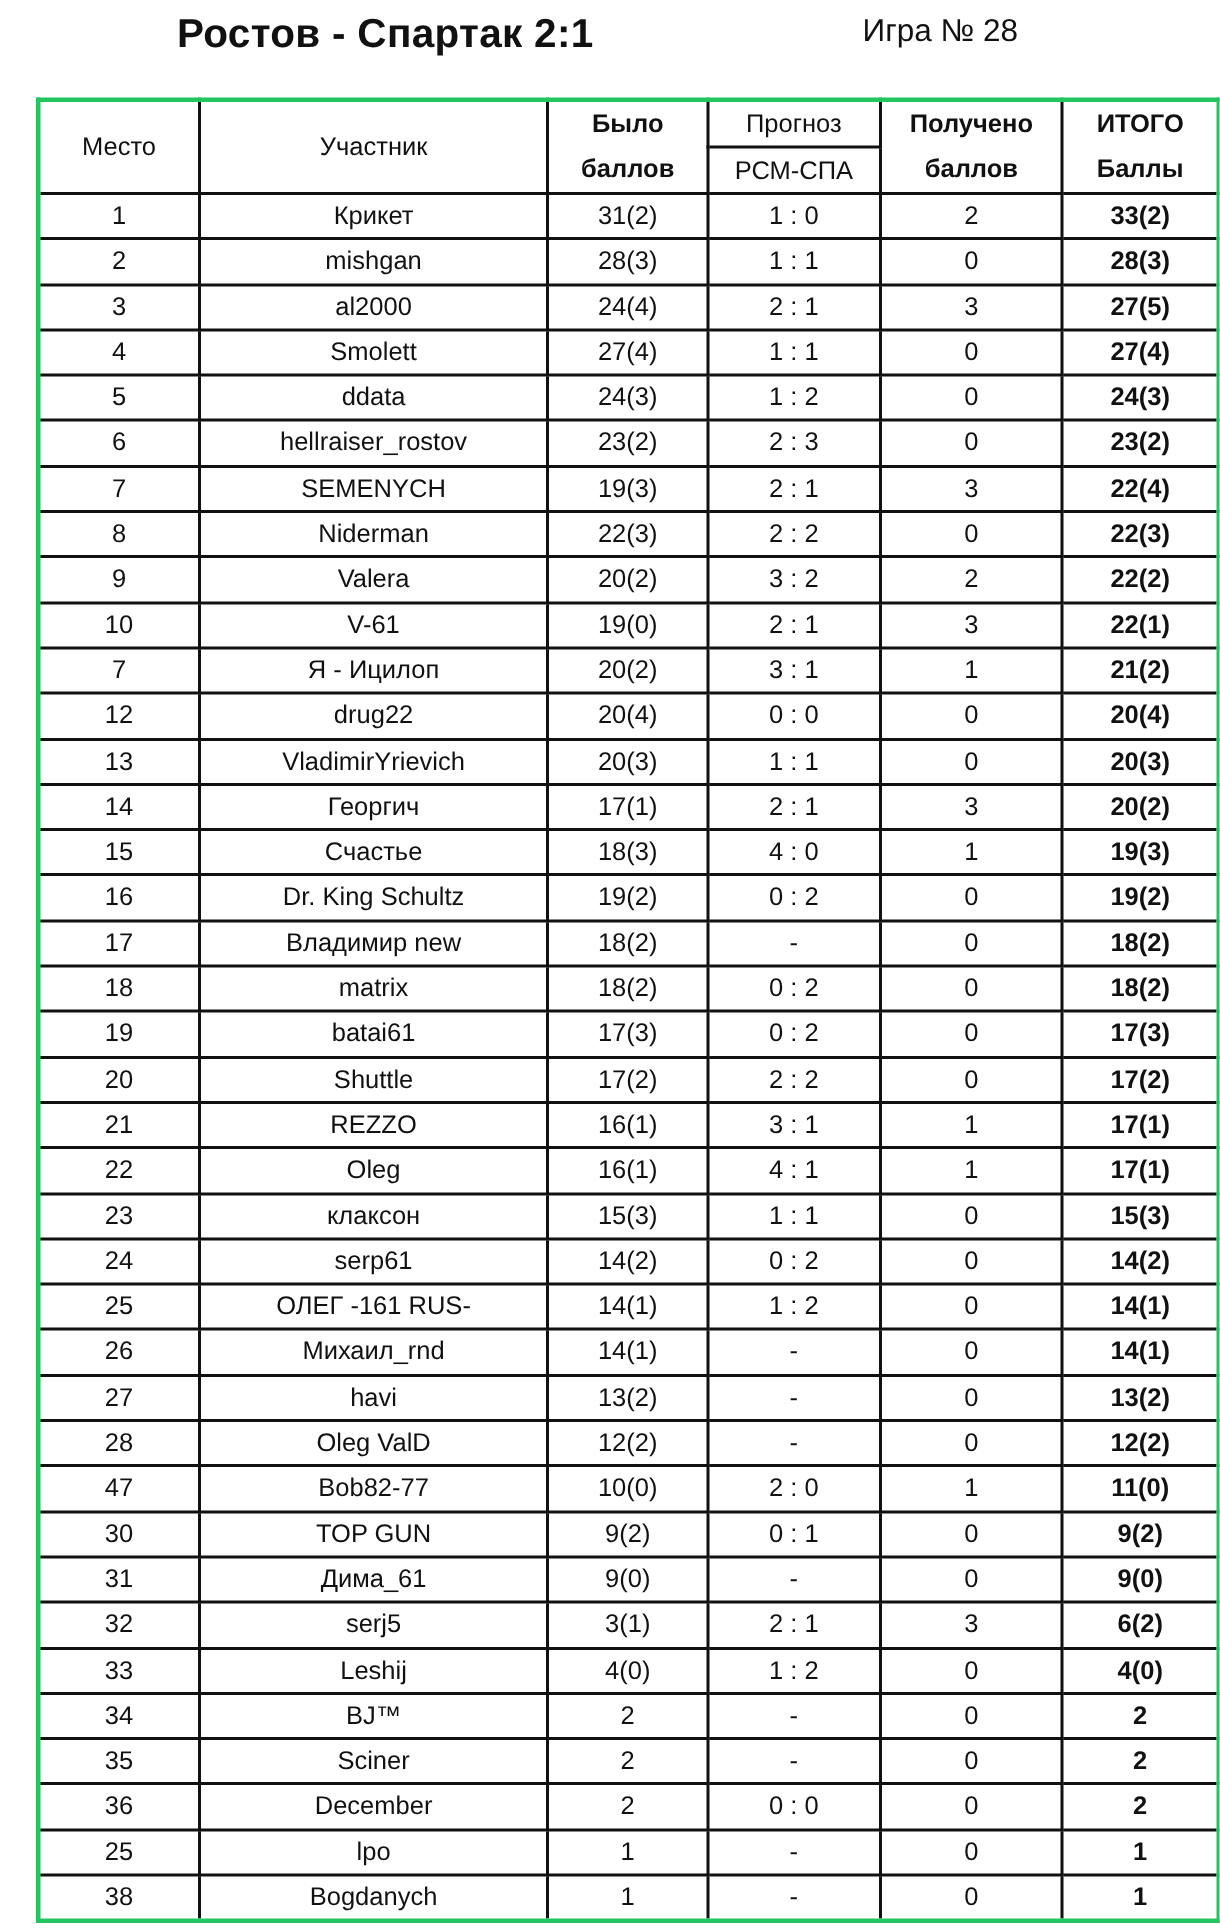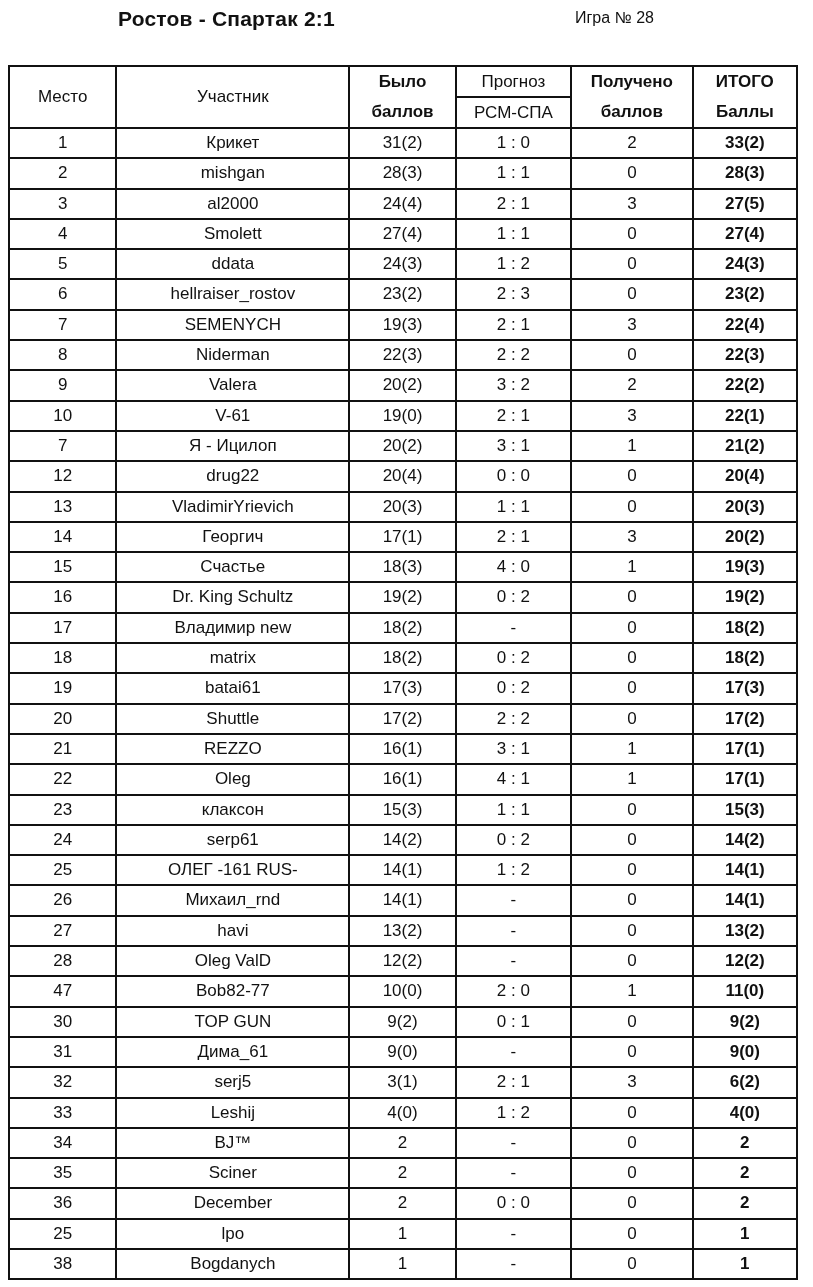--- a/index.html
+++ b/index.html
@@ -15,42 +15,42 @@
     color: #111111;
   }
   .top-header {
     position: relative;
     height: 55px;
   }
   .match-title {
     position: absolute;
     left: 118px;
     top: 7px;
-    font-size: 21px;
+    font-size: 27px;
     font-weight: 700;
     letter-spacing: 0.2px;
     white-space: nowrap;
   }
   .game-number {
     position: absolute;
     left: 575px;
     top: 9px;
-    font-size: 16px;
+    font-size: 21px;
     font-weight: 400;
     white-space: nowrap;
   }
   table.standings {
     position: absolute;
-    left: 8px;
+    left: 24px;
     top: 65px;
     width: 790px;
     border-collapse: collapse;
     table-layout: fixed;
     background: #ffffff;
-    border: 1px solid #22c55e;
+    border: 3px solid #22c55e;
   }
   table.standings th,
   table.standings td {
     border: 2px solid #111111;
     font-size: 17px;
     font-weight: 400;
     color: #111111;
     text-align: center;
     vertical-align: middle;
     padding: 0;

